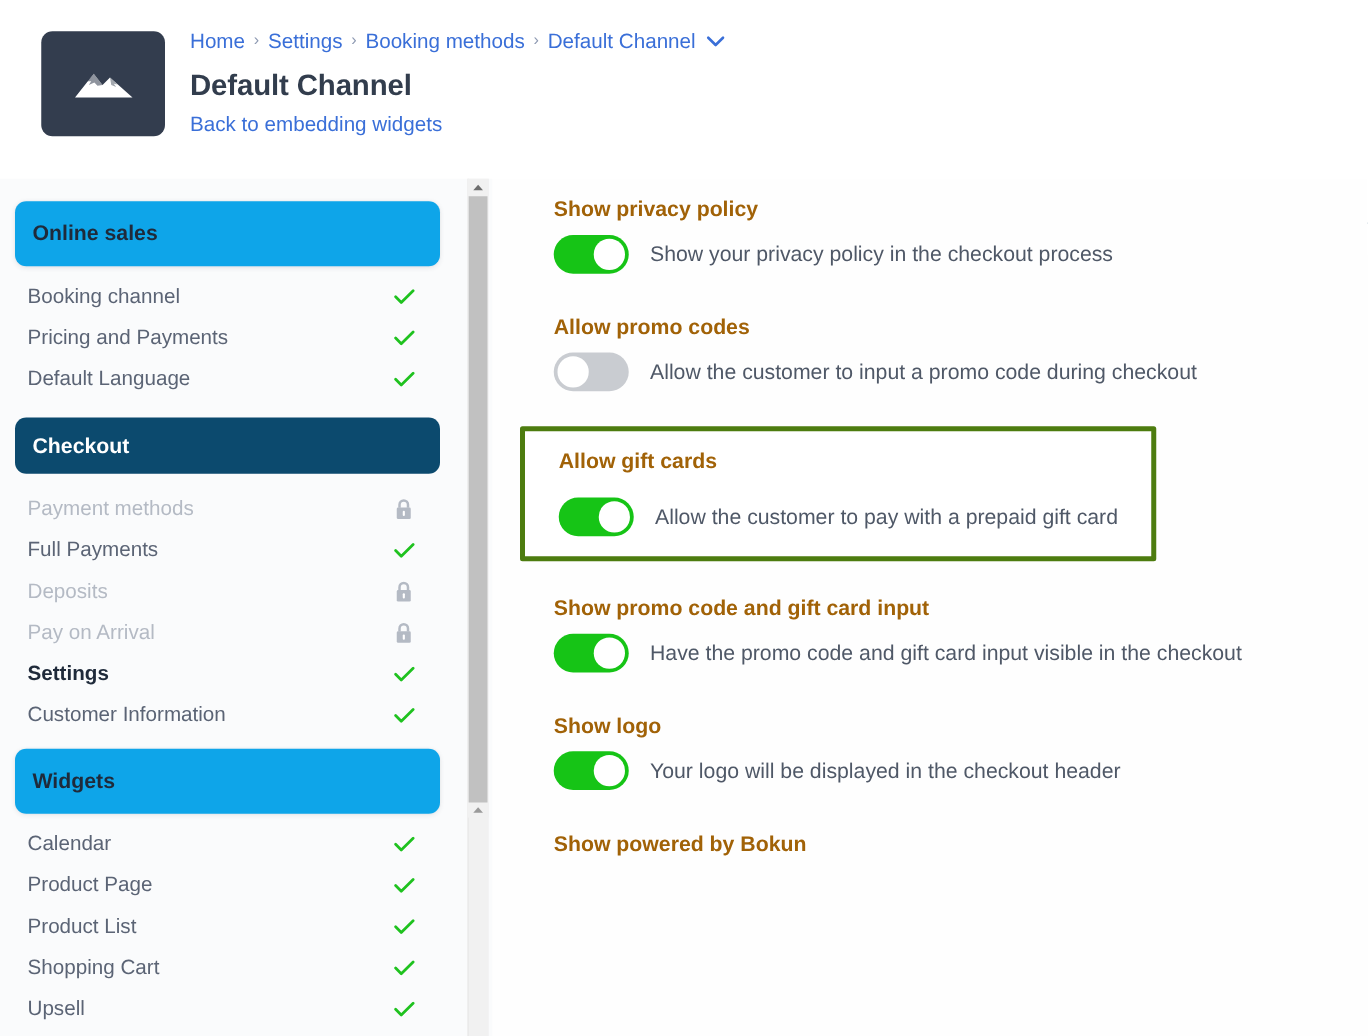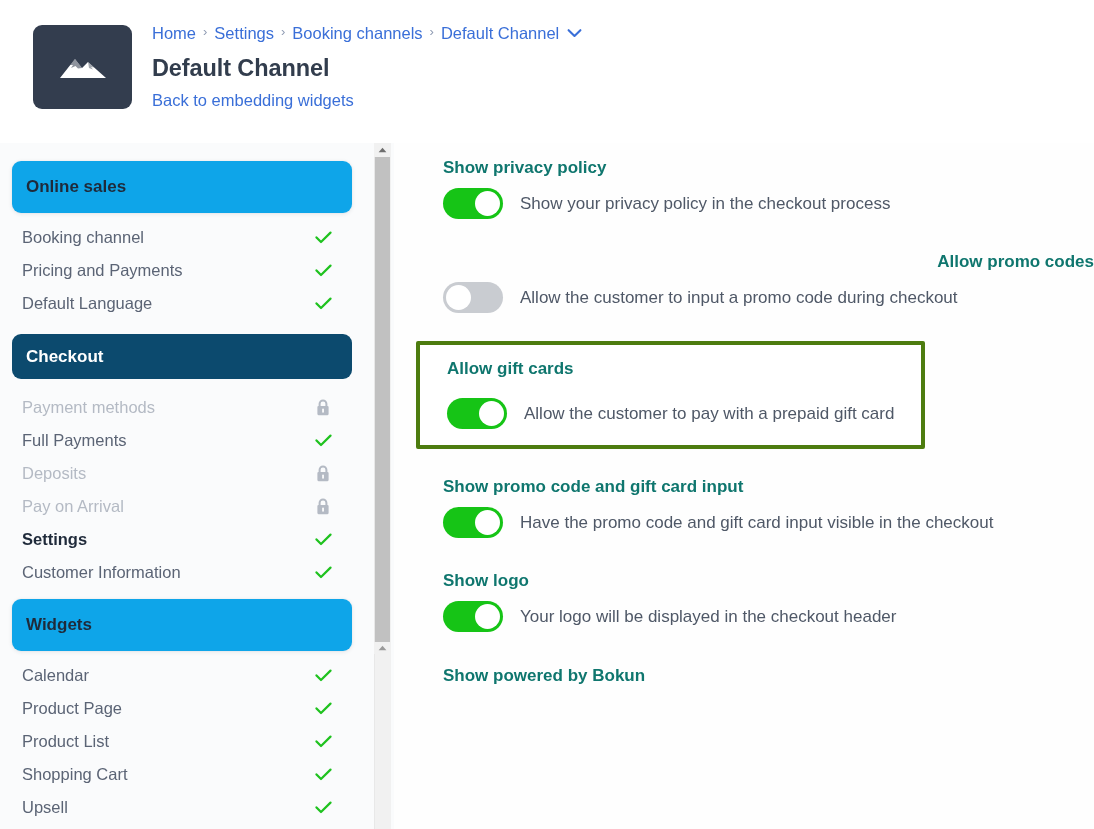--- a/index.html
+++ b/index.html
@@ -155,21 +155,21 @@
     position: absolute; left: 394px; top: 0;
     width: 700px; height: 686px;
     background: #fefefe;
     padding: 0;
     overflow: hidden;
   }
   .section { position: relative; padding-left: 49px; }
   .sec-title {
     font-size: 17px;
     font-weight: bold;
-    color: #0f766e;
+    color: #a16207;
     line-height: 22px;
   }
   .sec-row {
     display: flex; align-items: center;
     margin-top: 9px;
   }
   .toggle {
     width: 60px; height: 31px;
     border-radius: 16px;
     position: relative;
@@ -221,21 +221,21 @@
       </span>
     </div>
 
     <div class="header-text">
 
       <div class="breadcrumb">
         <span class="crumb">Home</span>
         <span class="crumb-sep">›</span>
         <span class="crumb">Settings</span>
         <span class="crumb-sep">›</span>
-        <span class="crumb">Booking channels</span>
+        <span class="crumb">Booking methods</span>
         <span class="crumb-sep">›</span>
         <span class="crumb">Default Channel</span>
         <span class="crumb-caret">
           <svg width="15" height="10" viewBox="0 0 15 10">
             <path d="M1.6 2.2 L7.5 8 L13.4 2.2" fill="none" stroke="#3a6fd8" stroke-width="2.1" stroke-linecap="round" stroke-linejoin="round"></path>
           </svg>
         </span>
       </div>
 
       <div class="page-title">Default Channel</div>
@@ -403,21 +403,21 @@
       <div class="section" style="padding-top:14px;">
         <div class="sec-title">Show privacy policy</div>
         <div class="sec-row">
           <div class="toggle on">
             <div class="knob"></div>
           </div>
           <div class="sec-desc">Show your privacy policy in the checkout process</div>
         </div>
       </div>
 
-      <div class="section" style="padding-top:32px;text-align:right;">
+      <div class="section" style="padding-top:32px;">
         <div class="sec-title">Allow promo codes</div>
         <div class="sec-row">
           <div class="toggle off">
             <div class="knob"></div>
           </div>
           <div class="sec-desc">Allow the customer to input a promo code during checkout</div>
         </div>
       </div>
 
       <div class="section" style="padding-top:28px;">

